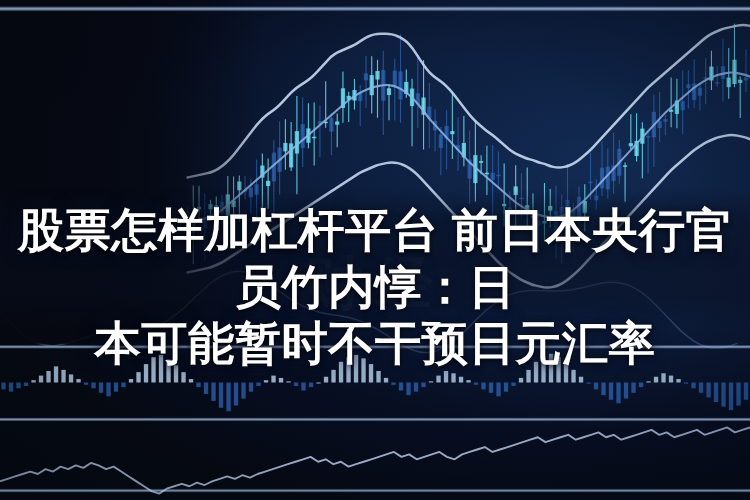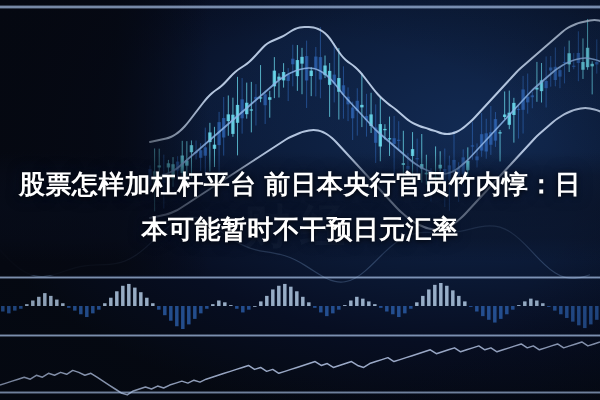--- a/index.html
+++ b/index.html
@@ -69,21 +69,21 @@
     width: 600px; height: 110px;
     background: linear-gradient(180deg, rgba(8,14,30,0) 0%, rgba(8,14,30,0.42) 22%, rgba(8,14,30,0.52) 50%, rgba(8,14,30,0.42) 78%, rgba(8,14,30,0) 100%);
     pointer-events: none;
   }
   .headline {
     position: absolute;
     left: 14px; top: 162px;
     width: 572px;
     text-align: center;
     color: #ffffff;
-    font-size: 26px;
+    font-size: 37px;
     font-weight: bold;
     line-height: 45px;
     letter-spacing: 0.4px;
     text-shadow: 0 1px 5px rgba(0,0,0,0.85), 0 0 14px rgba(10,20,45,0.7);
     white-space: pre-line;
   }
 
   
   .watermark {
     position: absolute;

